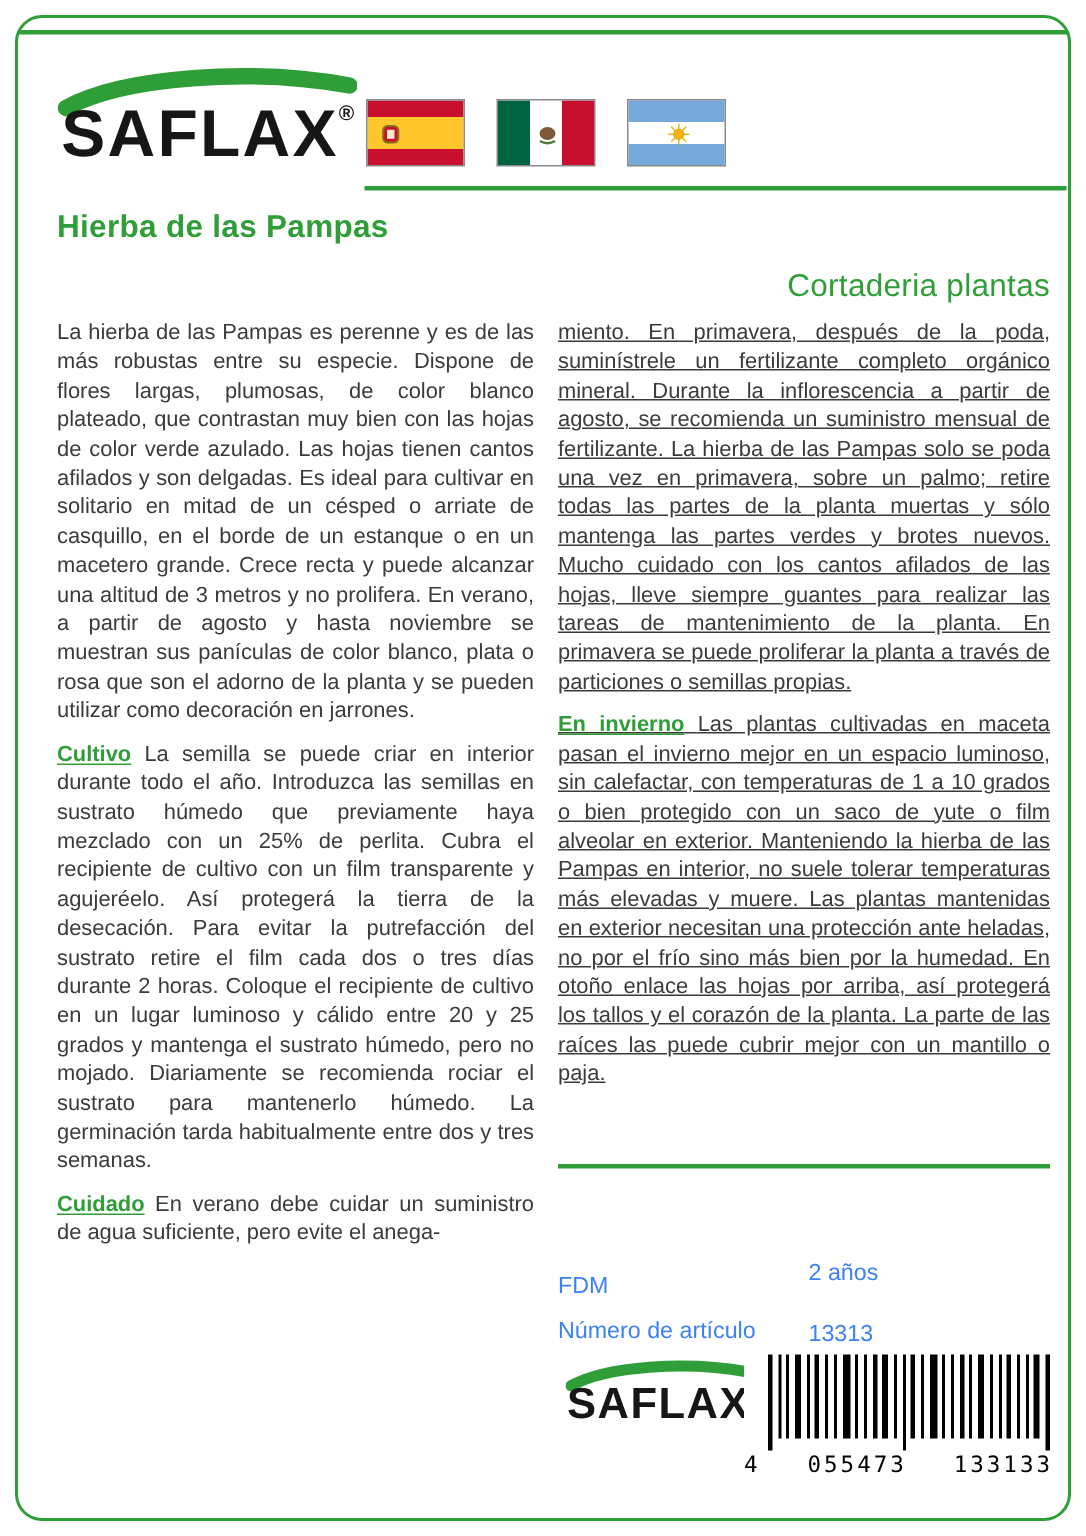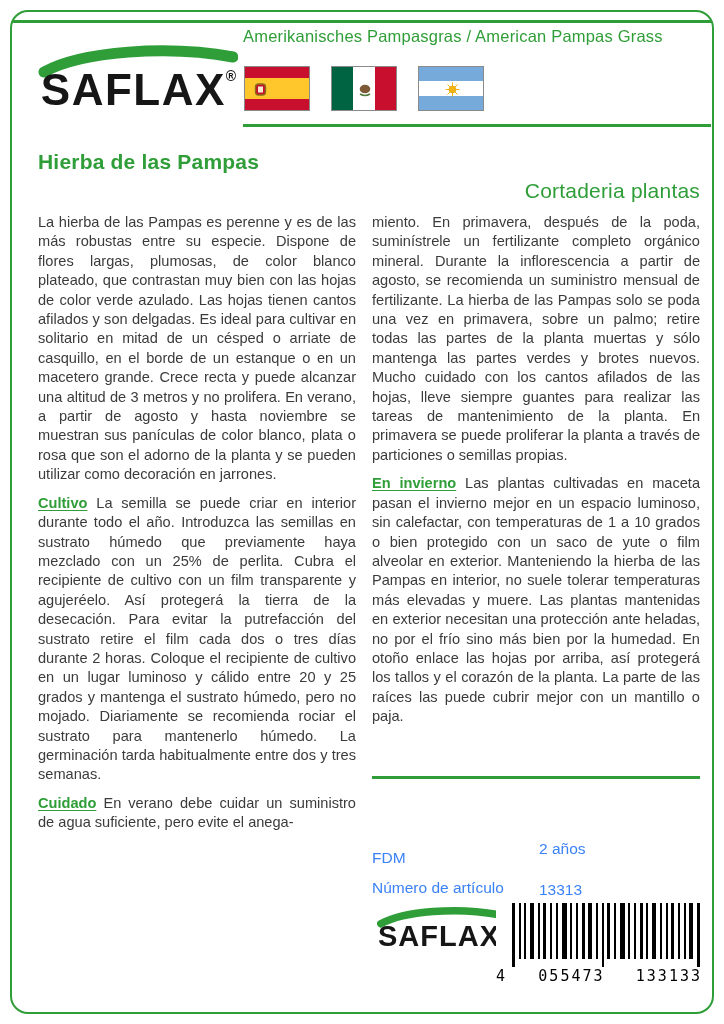--- a/index.html
+++ b/index.html
@@ -40,35 +40,35 @@
   .flag-es { background:linear-gradient(180deg,#c8102e 0 25%,#ffc72c 25% 75%,#c8102e 75%); }
   .flag-es .emblem { position:absolute; left:9px; top:14px; }
   .flag-mx { background:linear-gradient(90deg,#006341 0 33.4%,#ffffff 33.4% 66.7%,#c8102e 66.7%); }
   .flag-mx .emblem { position:absolute; left:25px; top:15px; }
   .flag-ar { background:linear-gradient(180deg,#75aadb 0 33.4%,#ffffff 33.4% 66.7%,#75aadb 66.7%); }
   .flag-ar .emblem { position:absolute; left:26px; top:15px; }
   .subline { position:absolute; left:243px; right:13px; top:124px; height:2.5px; background:var(--green); }
 
   
   .left-title {
-    position:absolute; left:38px; top:150px; margin:0;
+    position:absolute; left:38px; top:140px; margin:0;
     font-size:21px; font-weight:700; color:var(--green); letter-spacing:0.2px;
   }
   .right-title {
     position:absolute; left:372px; top:179px; width:328px; margin:0; text-align:right;
     font-size:21px; font-weight:400; color:var(--green); letter-spacing:0.2px;
   }
 
   
   .col {
     position:absolute; top:213px; font-size:14.6px; line-height:19.4px;
     color:var(--ink); text-align:justify;
   }
   .col-left { left:38px; width:318px; }
-  .col-right { left:372px; width:328px; }
+  .col-right { left:372px; width:328px;text-decoration:underline; }
   .col p { margin:0 0 9px 0; }
   .lead { color:var(--green); font-weight:700; text-decoration:underline; text-underline-offset:2px;margin-top:20px; }
 
   
   .footer-divider { position:absolute; left:372px; width:328px; top:776px; height:2.5px; background:var(--green); }
   .spec { position:absolute; font-size:15.5px; color:#3b82f6; }
   .spec-fdm-label { left:372px; top:849px; }
   .spec-fdm-value { left:539px; top:840px; }
   .spec-art-label { left:372px; top:879px; }
   .spec-art-value { left:539px; top:881px; }
@@ -83,21 +83,20 @@
   }
 </style>
 </head>
 <body>
 
 <div class="page">
 
   <div class="frame"></div>
   <div class="topline"></div>
 
-  <div class="header-title">Amerikanisches Pampasgras / American Pampas Grass</div>
 
   <div class="logo logo-top">
     <svg class="brush" width="200" height="34" viewBox="0 0 200 34">
       <path d="M6 28 C 44 7, 130 1, 195 13" stroke="#2f9e38" stroke-width="11" fill="none" stroke-linecap="round"></path>
     </svg>
     <div class="brand-word"><span>SAFLAX</span><span class="reg">®</span></div>
   </div>
 
   <div class="flags">
     <div class="flag flag-es" title="Spain">

